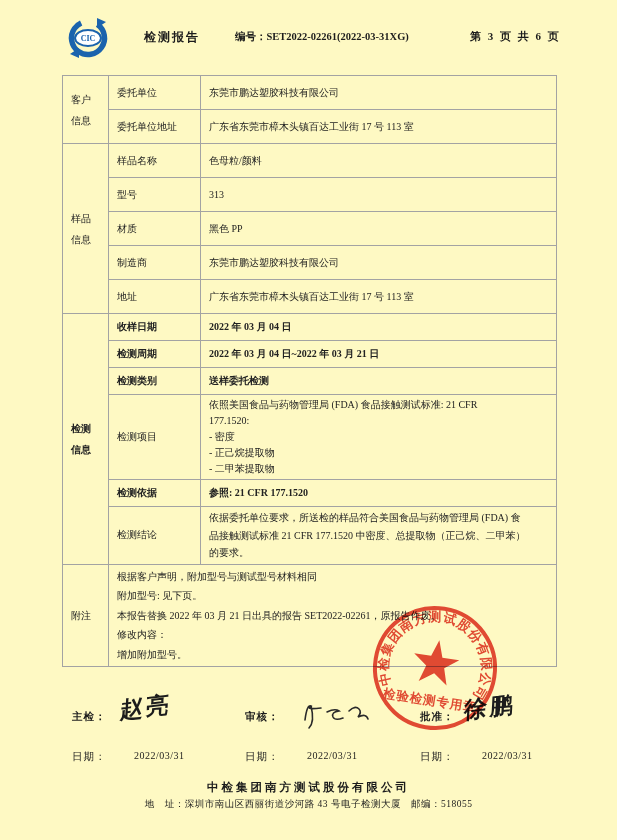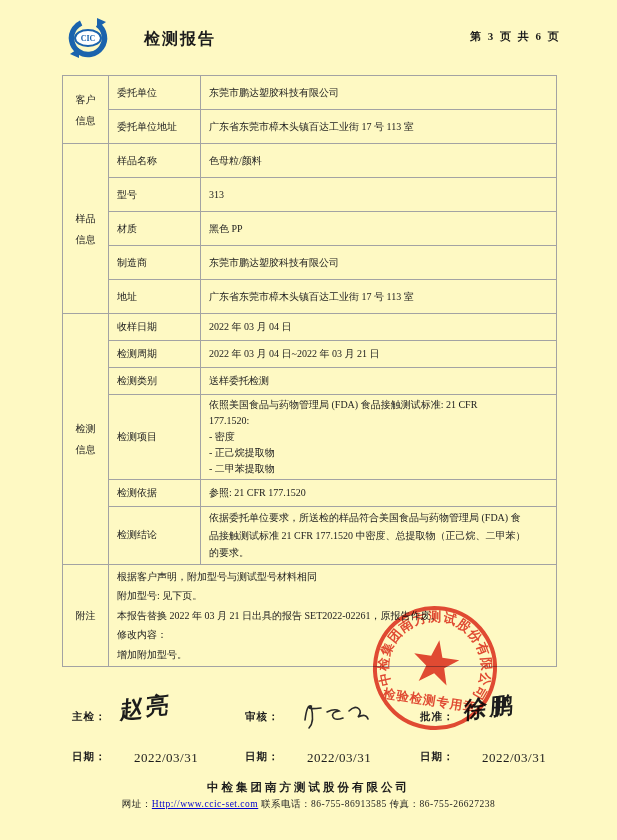--- a/index.html
+++ b/index.html
@@ -2,47 +2,47 @@
 <html><head>
 <meta charset="utf-8">
 <style>
   html,body{margin:0;padding:0;background:#ffffff;}
   .page{position:relative;width:617px;height:840px;background:#fef9c3;overflow:hidden;
         font-family:"Liberation Serif","DejaVu Serif",serif;color:#1c1c1c;}
 
   
   .hdr{position:absolute;top:12px;left:62px;width:498px;height:50px;}
   .hdr-logo{position:absolute;left:0;top:2px;width:52px;height:48px;}
-  .hdr-title{position:absolute;left:82px;top:17px;font-size:16px;font-weight:bold;letter-spacing:2px;}
+  .hdr-title{position:absolute;left:82px;top:17px;font-size:12px;font-weight:bold;letter-spacing:2px;}
   .hdr-no{position:absolute;left:173px;top:18px;font-size:10.5px;font-weight:bold;white-space:nowrap;}
   .hdr-page{position:absolute;left:408px;top:17px;font-size:11px;font-weight:bold;letter-spacing:2px;white-space:nowrap;}
 
   
   table.rpt{position:absolute;top:75px;left:62px;width:494px;border-collapse:collapse;table-layout:fixed;}
   table.rpt td{border:1px solid #a3a3a3;font-size:10px;vertical-align:middle;padding:2px 8px;color:#222;}
-  td.group{text-align:center;white-space:pre-line;line-height:21px;padding:2px 2px;}
+  td.group{white-space:pre-line;line-height:21px;padding:2px 2px;}
   td.lbl{padding-left:9px;margin-left:28px;}
   td.val{padding-left:13px;}
   tr.r33 td{height:29px;}
-  tr.r26 td{height:22px;}
+  tr.r26 td{height:22px;font-weight:bold;}
   td.multi{white-space:pre-line;line-height:16px;padding-top:5px;padding-bottom:5px;margin-left:40px;}
   td.concl{white-space:pre-line;line-height:17.5px;padding-top:4px;padding-bottom:4px;}
   td.notes-cell{white-space:pre-line;line-height:19.5px;padding-top:6px;padding-bottom:6px;height:96px;vertical-align:top;}
 
   
   .sig-area{position:absolute;top:682px;left:62px;width:494px;height:80px;font-size:10.5px;}
   .sig-col{position:absolute;top:8px;height:80px;}
   .sig-col.c1{left:10px;width:165px;}
   .sig-col.c2{left:183px;width:160px;}
   .sig-col.c3{left:358px;width:136px;}
   .sig-role{position:absolute;top:20px;left:0;font-weight:bold;letter-spacing:1px;}
   .sig-hand{position:absolute;top:2px;left:48px;}
   .sig-text{font-size:23px;font-weight:bold;display:inline-block;transform:rotate(-7deg) skewX(-10deg);letter-spacing:3px;}
-  .sig-date-lbl{position:absolute;top:60px;left:0;font-weight:bold;letter-spacing:1px;}
-  .sig-date-val{position:absolute;top:60px;left:62px;font-size:13px;letter-spacing:.5px;}
+  .sig-date-lbl{position:absolute;top:60px;left:0;font-weight:normal;letter-spacing:1px;}
+  .sig-date-val{position:absolute;top:60px;left:62px;font-size:10px;letter-spacing:.5px;}
 
   
   .stamp{position:absolute;left:370px;top:598px;width:130px;height:140px;
          transform:rotate(9deg);opacity:.88;mix-blend-mode:multiply;pointer-events:none;}
 
   
   .ftr{position:absolute;left:0;top:780px;width:617px;text-align:center;}
   .ftr-company{font-size:11.5px;font-weight:bold;letter-spacing:3px;}
   .ftr-line{font-size:9.5px;margin-top:3px;letter-spacing:.5px;}
   .ftr-link{color:#0000cc;text-decoration:underline;}
@@ -54,20 +54,21 @@
 
   <div class="hdr">
     <svg class="hdr-logo" viewBox="0 0 52 48">
       <circle cx="26" cy="24" r="16.5" fill="none" stroke="#1b63ad" stroke-width="5.5" stroke-dasharray="86 18" transform="rotate(-55 26 24)"></circle>
       <polygon points="35,4 44,8 35,14" fill="#1b63ad"></polygon>
       <polygon points="17,44 8,40 17,34" fill="#1b63ad"></polygon>
       <ellipse cx="26" cy="24" rx="13" ry="8" fill="#ffffff" stroke="#1b63ad" stroke-width="2"></ellipse>
       <text x="26" y="27" text-anchor="middle" font-size="8" font-weight="bold" fill="#1b63ad" font-family="Liberation Serif, serif">CIC</text>
     </svg>
     <div class="hdr-title">检测报告</div>
+    <div class="hdr-no">编号：SET2022-02261(2022-03-31XG)</div>
     <div class="hdr-page">第 3 页 共 6 页</div>
   </div>
 
   <table class="rpt">
     <colgroup>
         <col style="width:46px">
         <col style="width:92px">
         <col style="width:356px">
       </colgroup>
     <tbody>
@@ -180,20 +181,16 @@
     </defs>
     <text font-size="13" fill="#dd3326" font-weight="bold" letter-spacing="1" font-family="Liberation Serif, serif">
       <textPath href="#arcTop" startOffset="50%" text-anchor="middle">中检集团南方测试股份有限公司</textPath>
     </text>
     <polygon fill="#dd3326" points="65,42 70.7,58.6 87.8,58.6 74.1,68.8 79.1,85.4 65,75.2 50.9,85.4 55.9,68.8 42.2,58.6 59.3,58.6"></polygon>
     <text x="65" y="107" text-anchor="middle" font-size="12.5" font-weight="bold" fill="#dd3326" letter-spacing="1" font-family="Liberation Serif, serif">检验检测专用章</text>
   </svg>
 
   <div class="ftr">
     <div class="ftr-company">中检集团南方测试股份有限公司</div>
-    <div class="ftr-line">
-      <span>网址：</span><a class="ftr-link">Http://www.ccic-set.com</a>
-      <span>联系电话：86-755-86913585</span>
-      <span>传真：86-755-26627238</span>
-    </div>
+    <div class="ftr-line">地　址：深圳市南山区西丽街道沙河路 43 号电子检测大厦　邮编：518055</div>
   </div>
 
 </div>
 
 </body></html>

